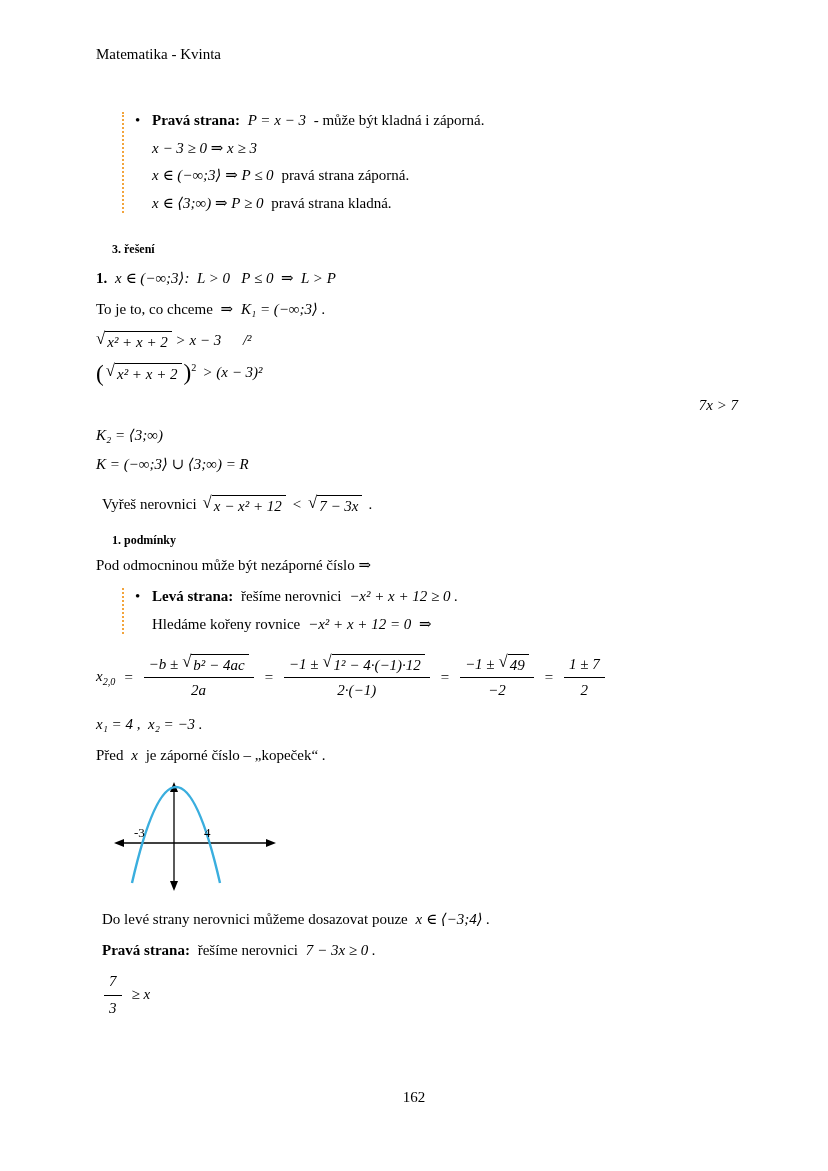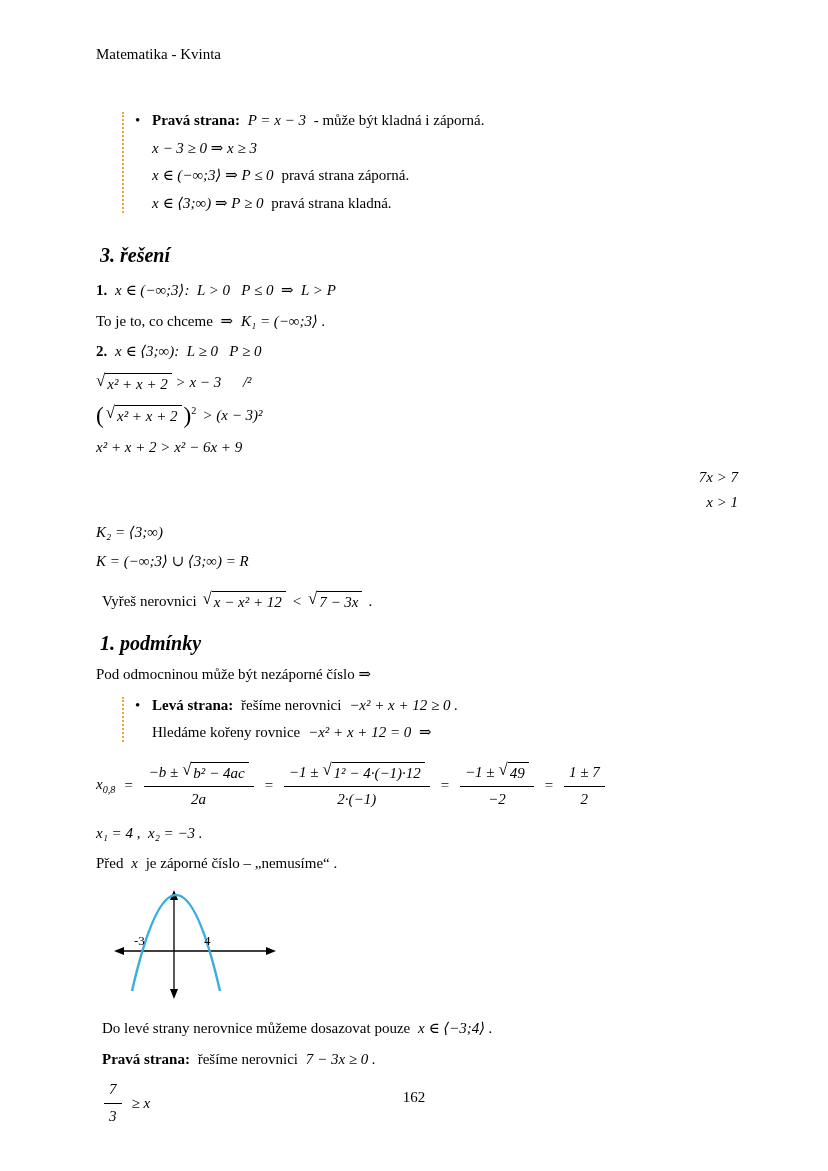--- a/index.html
+++ b/index.html
@@ -7,21 +7,21 @@
   body {
     background:#ffffff; color:#000;
     font-family:"Liberation Serif","DejaVu Serif",serif;
     font-size:15px; line-height:1.45;
     position:relative; overflow:hidden;
   }
   .page { padding:44px 90px 0 96px; }
   .doc-header { margin-bottom:44px; }
   .bold { font-weight:bold; }
   .math { font-style:italic; }
-  .heading { font-weight:bold; margin:6px 4px 10px; font-size:20px;font-style:italic; }
+  .heading { font-weight:bold; margin:6px 16px 10px; font-size:12px; }
 
   
   .bb { position:relative; margin:0 0 26px 26px; padding-left:30px; }
   .bb::before { content:""; position:absolute; left:0; top:2px; bottom:2px;
                 border-left:2px dotted #f2a43c; }
   .bb .bline { position:relative; margin-bottom:6px; }
   .bb .bline.bullet::before { content:"•"; position:absolute; left:-17px; font-style:normal; }
 
   .line { margin:9px 0; }
   .gap6 > *:not(:first-child) { margin-left:4px; }
@@ -41,21 +41,21 @@
   .flexc { display:flex; align-items:center; gap:8px; }
   .formula { display:flex; align-items:center; gap:8px; margin:18px 0 12px; }
   sub { font-size:0.68em; }
   sup { font-size:0.68em; }
 
   .bigp { font-size:1.55em; font-style:normal; line-height:1; vertical-align:-0.14em; }
   .note { margin-left:18px; }
   .eq { margin:8px 0; }
   .eq.tight { margin:3px 0;text-align:right; }
   .eq2row { display:flex; align-items:center; gap:2px; margin:10px 0; }
-  .task { margin:18px 0 16px 6px; display:flex; align-items:flex-start; gap:6px; }
+  .task { margin:18px 0 16px 6px; display:flex; align-items:flex-end; gap:6px; }
 
   .graph-wrap { margin:12px 0 6px 14px; }
   svg text { font-family:"Liberation Serif","DejaVu Serif",serif; font-size:13px; fill:#000; }
 
   .footer { position:absolute; bottom:62px; left:0; width:100%; text-align:center; }
 </style>
 </head>
 <body>
 
 <div class="page">
@@ -83,45 +83,39 @@
 
   <div class="line gap6">
     <span class="bold">1.</span>
     <span class="math">x ∈ (−∞;3⟩:&nbsp; L &gt; 0 &nbsp;&nbsp;P ≤ 0&nbsp; ⇒ &nbsp;L &gt; P</span>
   </div>
   <div class="line gap6">
     <span>To je to, co chceme</span>
     <span>⇒</span>
     <span class="math">K₁ = (−∞;3⟩ .</span>
   </div>
-  <div class="line gap6">
-    <span class="bold">2.</span>
-    <span class="math">x ∈ ⟨3;∞):&nbsp; L ≥ 0 &nbsp;&nbsp;P ≥ 0</span>
-  </div>
 
   <div class="eq">
     <span class="math sqrt">
         <span class="rad">x² + x + 2</span>
       </span>
     <span class="math">&gt; x − 3</span>
     <span class="math note">/²</span>
   </div>
 
   <div class="eq2row">
     <span class="bigp">(</span>
     <span class="math sqrt">
         <span class="rad">x² + x + 2</span>
       </span>
     <span><span class="bigp">)</span><sup>2</sup></span>
     <span class="math" style="margin-left:4px">&gt; (x − 3)²</span>
   </div>
 
-  <div class="eq math">x² + x + 2 &gt; x² − 6x + 9</div>
   <div class="eq tight math">7x &gt; 7</div>
-  <div class="eq tight math">x &gt; 1</div>
   <div class="eq math">K₂ = ⟨3;∞)</div>
   <div class="eq math">K = (−∞;3⟩ ∪ ⟨3;∞) = R</div>
 
   <div class="task">
     <span>Vyřeš nerovnici</span>
     <span class="math sqrt">
         <span class="rad">x − x² + 12</span>
       </span>
     <span class="math">&lt;</span>
     <span class="math sqrt">
@@ -140,21 +134,21 @@
       <span class="math">−x² + x + 12 ≥ 0 .</span>
     </div>
     <div class="bline gap6">
       <span>Hledáme kořeny rovnice</span>
       <span class="math">−x² + x + 12 = 0</span>
       <span>⇒</span>
     </div>
   </section>
 
   <div class="formula math">
-    <span><span>x</span><sub>0,8</sub></span>
+    <span><span>x</span><sub>2,0</sub></span>
     <span>=</span>
     <span class="frac">
       <span class="num">
           <span>−b ±</span>
           <span class="sqrt">
             <span class="rad">b² − 4ac</span>
           </span>
         </span>
       <span class="den">2a</span>
     </span>
@@ -182,39 +176,39 @@
     <span class="frac">
       <span class="num">1 ± 7</span>
       <span class="den">2</span>
     </span>
   </div>
 
   <div class="line math">x₁ = 4 ,&nbsp; x₂ = −3 .</div>
   <div class="line gap6">
     <span>Před</span>
     <span class="math">x</span>
-    <span>je záporné číslo – „nemusíme“ .</span>
+    <span>je záporné číslo – „kopeček“ .</span>
   </div>
 
   <div class="graph-wrap">
     <svg width="170" height="115" viewBox="0 0 170 115">
       <line x1="10" y1="64" x2="158" y2="64" stroke="#000" stroke-width="1.3"></line>
       <polygon points="166,64 156,60 156,68" fill="#000"></polygon>
       <polygon points="4,64 14,60 14,68" fill="#000"></polygon>
       <line x1="64" y1="10" x2="64" y2="104" stroke="#000" stroke-width="1.3"></line>
       <polygon points="64,3 60,13 68,13" fill="#000"></polygon>
       <polygon points="64,112 60,102 68,102" fill="#000"></polygon>
       <path d="M 22 104 Q 66 -88 110 104" fill="none" stroke-width="2.4" stroke="#3aaede"></path>
       <text x="24" y="58">-3</text>
       <text x="94" y="58">4</text>
     </svg>
   </div>
 
   <div class="line gap6" style="margin-left:6px">
-    <span>Do levé strany nerovnice můžeme dosazovat pouze</span>
+    <span>Do levé strany nerovnici můžeme dosazovat pouze</span>
     <span class="math">x ∈ ⟨−3;4⟩ .</span>
   </div>
 
   <div class="line gap6" style="margin-left:6px">
     <span class="bold">Pravá strana:</span>
     <span>řešíme nerovnici</span>
     <span class="math">7 − 3x ≥ 0 .</span>
   </div>
 
   <div class="flexc" style="margin:8px 0 8px 6px">

